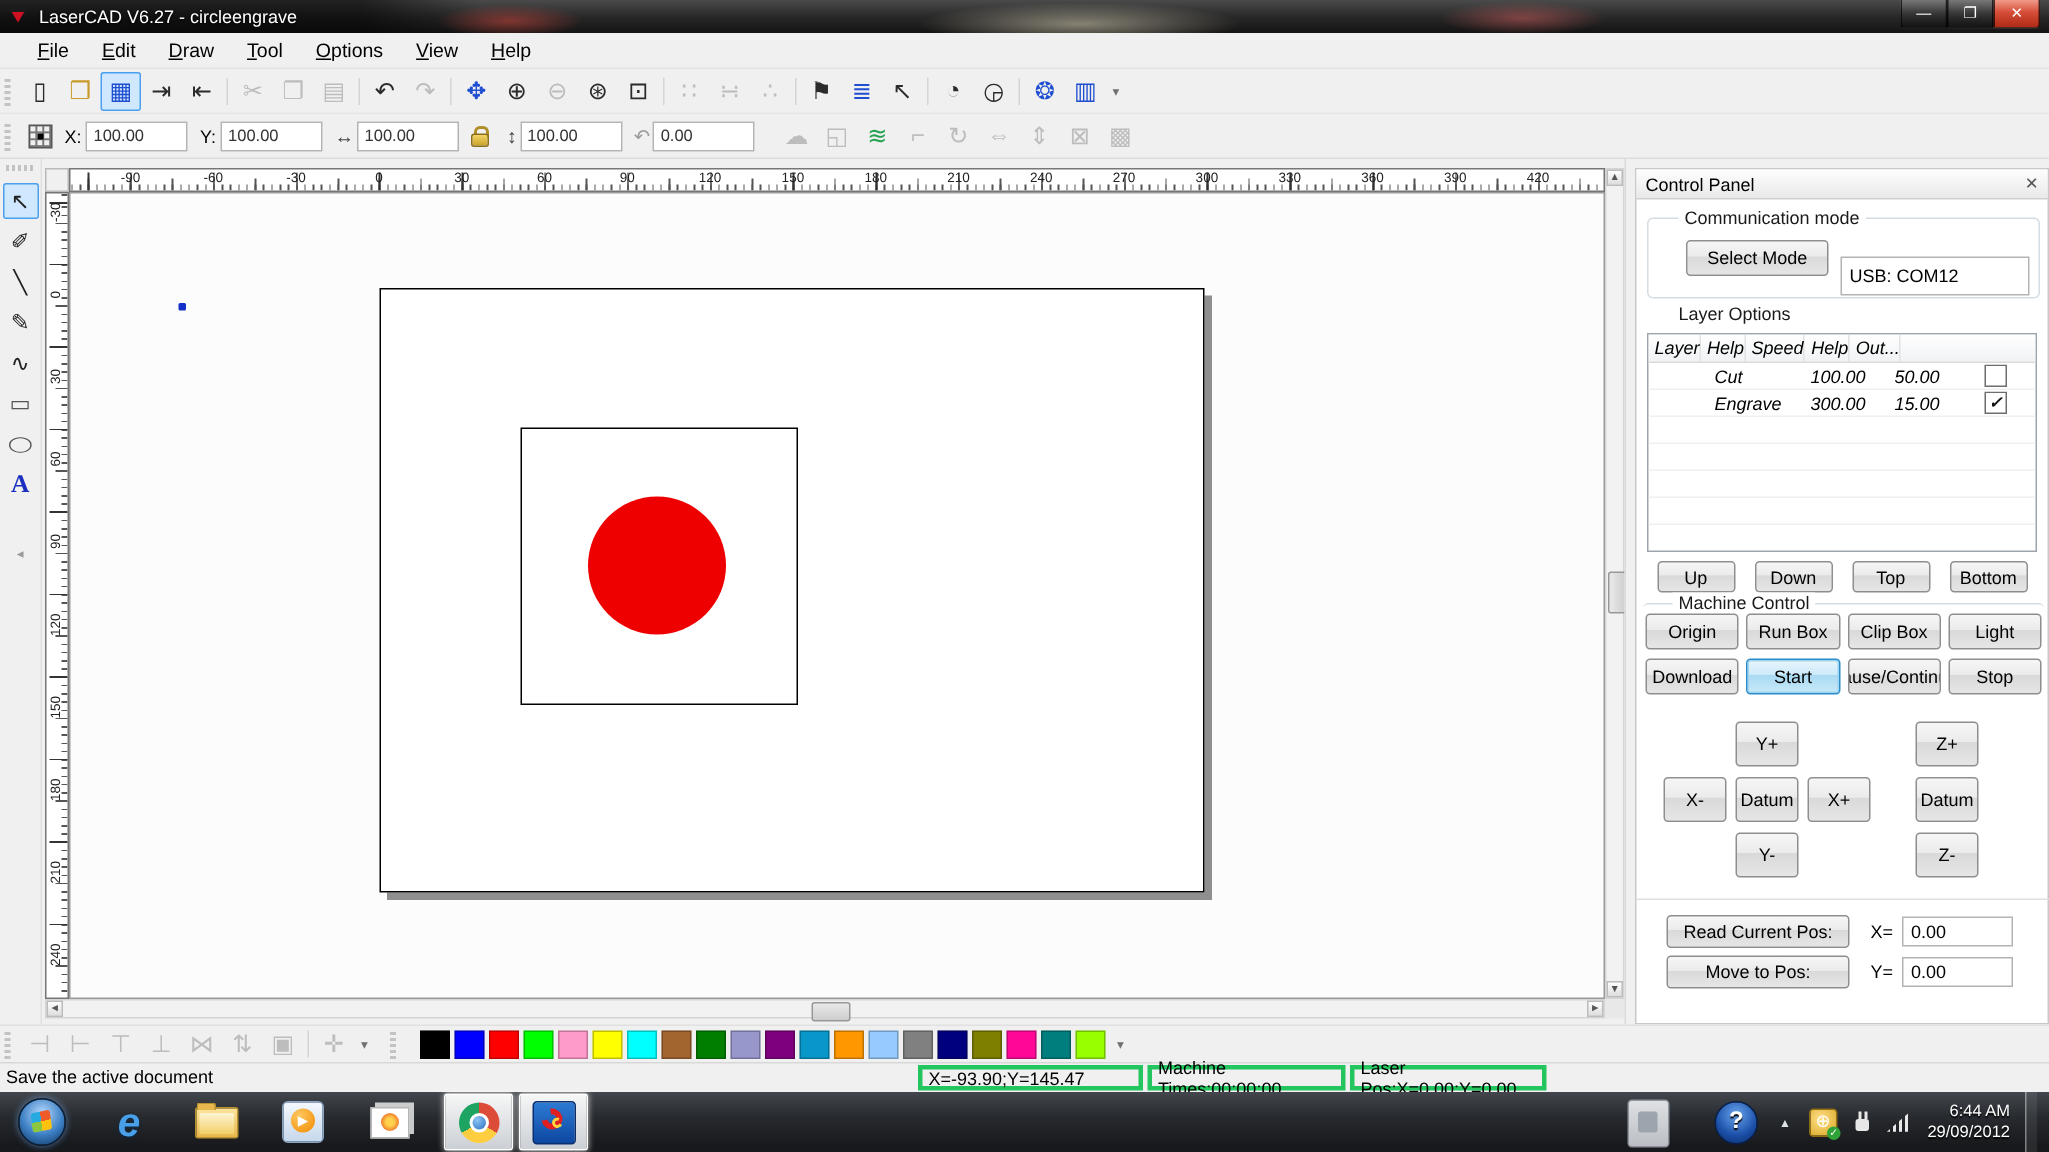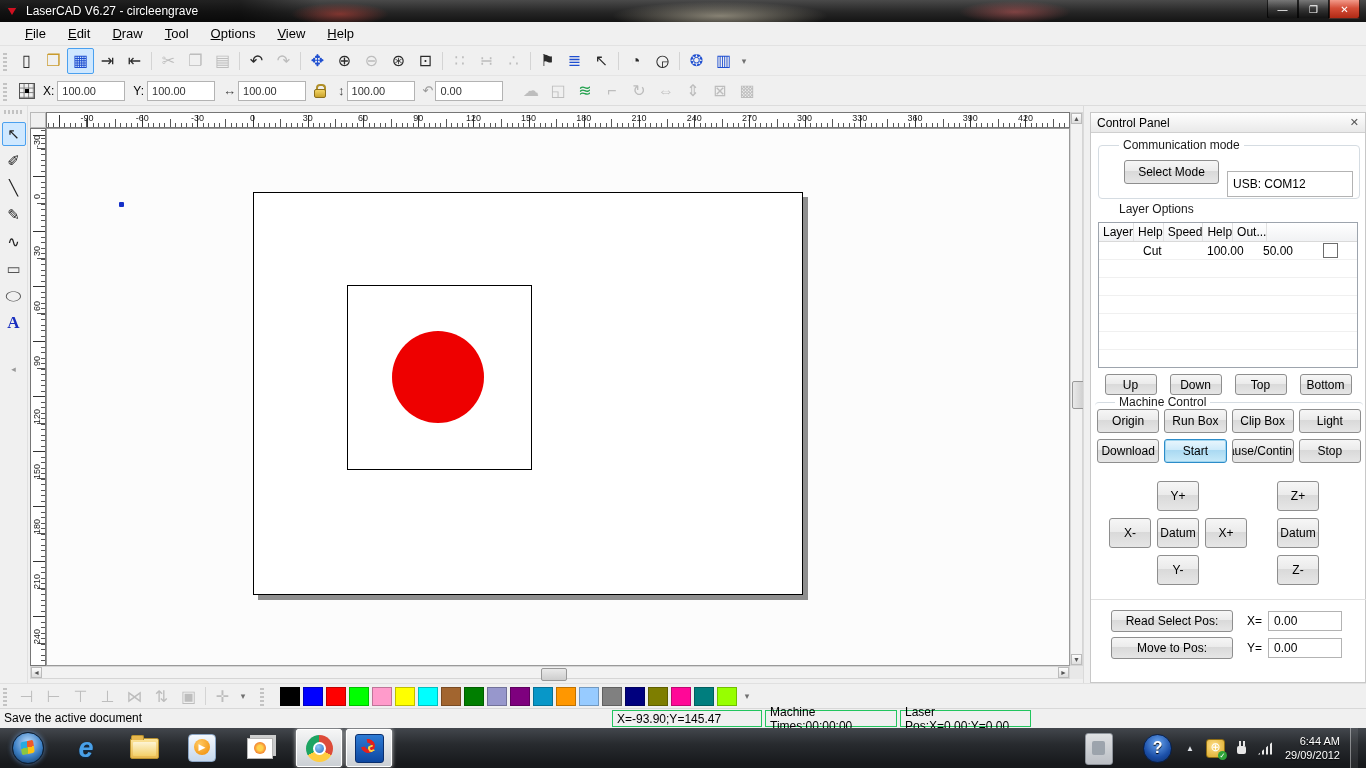--- a/index.html
+++ b/index.html
@@ -113,21 +113,21 @@
   .cp-close{margin-left:auto;color:#555;font-size:11px;}
   .group{position:absolute;border:1px solid #d5dce2;border-radius:4px;box-sizing:border-box;}
   .group-label{position:absolute;top:-8px;left:8px;background:#fff;padding:0 4px;font-size:12px;color:#1a1a1a;margin-left:12px;}
   .btn{background:linear-gradient(#f6f6f6,#ebebeb 45%,#d9d9d9 46%,#e6e6e6);border:1px solid #8e8e8e;border-radius:3px;
     font-family:"Liberation Sans",sans-serif;font-size:12px;color:#000;
     display:flex;align-items:center;justify-content:center;box-sizing:border-box;white-space:nowrap;overflow:hidden;}
   .btn.focus{background:linear-gradient(#e9f6fd,#cdeafa 45%,#a9d9f2 46%,#c8eaf9);border:1px solid #2c8cc9;
     box-shadow:0 0 0 1px #9fd5ef inset;}
   .cp-field{border:1px solid #b3b3b3;background:#fff;font-size:12px;display:flex;align-items:center;padding-left:5px;box-sizing:border-box;}
   
-  .ltable{position:absolute;left:7px;top:109px;width:260px;height:146px;border:1px solid #9da4ad;box-sizing:border-box;background:#fff;overflow:hidden;}
+  .ltable{position:absolute;left:7px;top:109px;width:260px;height:146px;border:1px solid #9da4ad;box-sizing:border-box;background:#fff;overflow:hidden;font-style:italic;}
   .lt-head{display:flex;height:18px;background:linear-gradient(#fff,#f1f2f4);border-bottom:1px solid #d9d9d9;}
   .lt-hcell{font-size:12px;padding-left:4px;display:flex;align-items:center;border-right:1px solid #e2e2e2;box-sizing:border-box;}
   .lt-row{display:flex;height:17px;border-bottom:1px solid #f0f0f0;align-items:center;}
   .lt-cell{font-size:12px;padding-left:4px;box-sizing:border-box;overflow:hidden;white-space:nowrap;}
   .c0{width:40px;} .c1{width:64px;} .c2{width:56px;} .c3{width:52px;} .c4{width:42px;}
   .lt-swatch{width:36px;height:15px;margin-left:1px;}
   .lt-check{width:13px;height:13px;border:1px solid #6d6d6d;background:#fff;margin-left:8px;
     display:flex;align-items:center;justify-content:center;font-size:11px;color:#111;}
   .lt-check.unchecked::after{content:"";}
   .lt-check.checked::after{content:"✓";font-weight:bold;}
@@ -144,21 +144,21 @@
   .pos-label{margin:0 6px 0 14px;font-size:12px;}
   .pos-field{width:74px;height:20px;}
   
   .bbar{left:0;top:683px;width:1366px;height:25px;background:#f0f0f0;border-top:1px solid #e0e0e0;
     display:flex;align-items:center;box-sizing:border-box;}
   .swatches{display:flex;margin-left:10px;}
   .swatch{width:20px;height:19px;margin-right:3px;border:1px solid rgba(0,0,0,.25);box-sizing:border-box;}
   
   .statusbar{left:0;top:708px;width:1366px;height:20px;background:#f0f0f0;border-top:1px solid #d8d8d8;font-size:12px;}
   .status-hint{position:absolute;left:4px;top:2px;}
-  .sbox{position:absolute;top:1px;height:17px;border:1px solid #22c55e;background:#f0f0f0;
+  .sbox{position:absolute;top:1px;height:17px;border:3px solid #22c55e;background:#f0f0f0;
     display:flex;align-items:center;padding-left:4px;box-sizing:border-box;font-size:12px;}
   
   .taskbar{left:0;top:728px;width:1366px;height:40px;
     background:linear-gradient(#43474d,#282b2f 40%,#17191c 90%);display:flex;align-items:center;}
   .tb-blur{position:absolute;left:440px;top:728px;width:615px;height:40px;
     background:linear-gradient(#d9dadc,#b9bcc1);opacity:.85;}
   .tb-blur .l1,.tb-blur .l2{position:absolute;left:60px;height:6px;background:#7d8894;filter:blur(2px);opacity:.7;}
   .tb-blur .l1{top:9px;width:470px;} .tb-blur .l2{top:24px;width:300px;}
   .tb-apps{display:flex;align-items:center;z-index:2;padding-left:6px;}
   .tb-app{width:44px;height:36px;display:flex;align-items:center;justify-content:center;margin-right:14px;}
@@ -411,20 +411,29 @@
             <div class="lt-row" style="--i: 0;">
               <span class="lt-cell c0"><span class="lt-swatch" style="background: rgb(0, 0, 0);"></span></span>
               <span class="lt-cell c1">Cut</span>
               <span class="lt-cell c2">100.00</span>
               <span class="lt-cell c3">50.00</span>
               <span class="lt-cell c4">
                 <span class="lt-check unchecked"></span>
               </span>
             </div>
           
+            <div class="lt-row" style="--i: 1;">
+              <span class="lt-cell c0"><span class="lt-swatch" style="background: rgb(255, 0, 0);"></span></span>
+              <span class="lt-cell c1">Engrave</span>
+              <span class="lt-cell c2">300.00</span>
+              <span class="lt-cell c3">15.00</span>
+              <span class="lt-cell c4">
+                <span class="lt-check checked"></span>
+              </span>
+            </div>
           </span>
         <div class="lt-row"></div><div class="lt-row"></div><div class="lt-row"></div>
         <div class="lt-row"></div><div class="lt-row"></div>
       </div>
       <div class="order-btns">
 
       <span class="btn" style="--i: 0;">Up</span>
           <span class="btn" style="--i: 1;">Down</span>
           <span class="btn" style="--i: 2;">Top</span>
           <span class="btn" style="--i: 3;">Bottom</span>
@@ -451,21 +460,21 @@
         <span class="btn" style="left:52px;top:37px;">Datum</span>
         <span class="btn" style="left:100px;top:37px;">X+</span>
         <span class="btn" style="left:52px;top:74px;">Y-</span>
         <span class="btn" style="left:172px;top:0;">Z+</span>
         <span class="btn" style="left:172px;top:37px;">Datum</span>
         <span class="btn" style="left:172px;top:74px;">Z-</span>
       </div>
 
       <div class="possep"></div>
       <div class="pos-row" style="top:497px;">
-        <span class="btn">Read Select Pos:</span>
+        <span class="btn">Read Current Pos:</span>
         <span class="pos-label">X=</span>
         <span class="cp-field pos-field">0.00</span>
       </div>
       <div class="pos-row" style="top:524px;">
         <span class="btn">Move to Pos:</span>
         <span class="pos-label">Y=</span>
         <span class="cp-field pos-field">0.00</span>
       </div>
     </div>
   </div>

